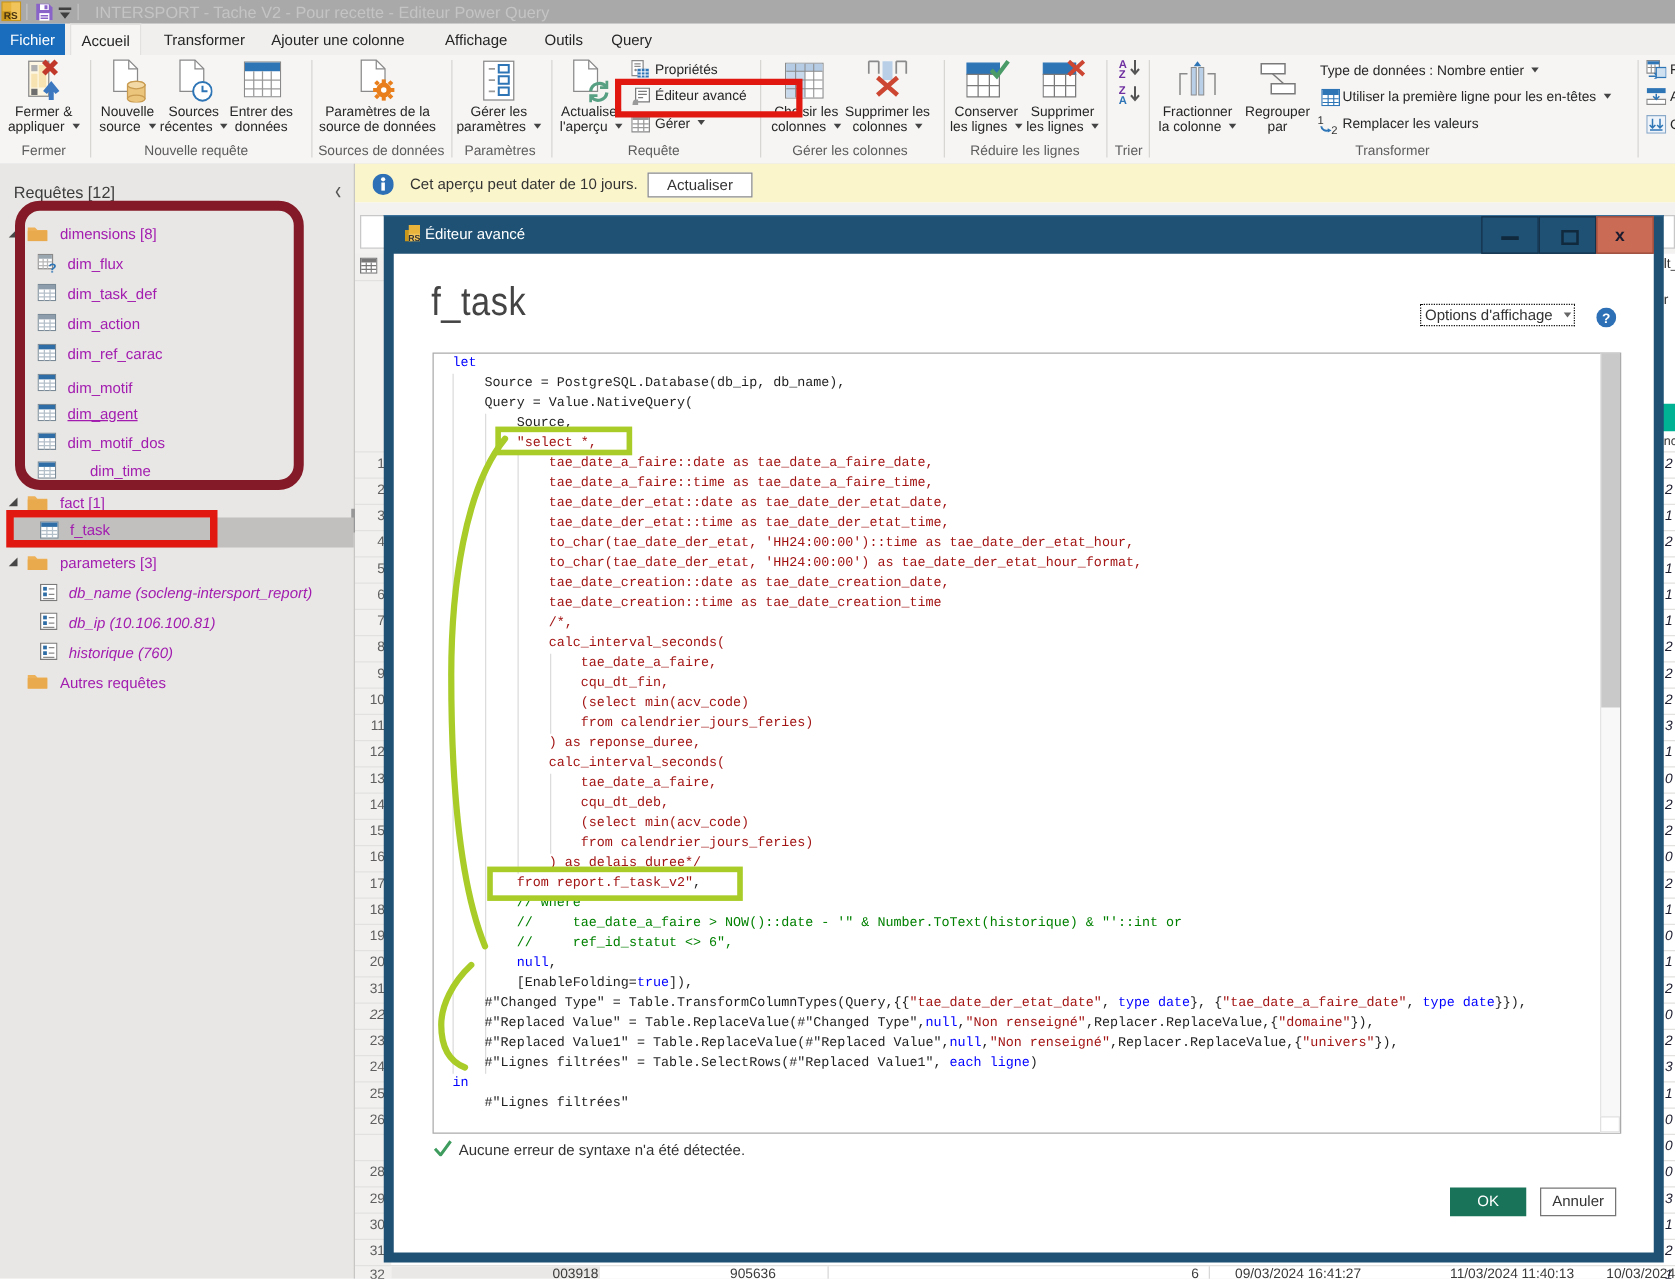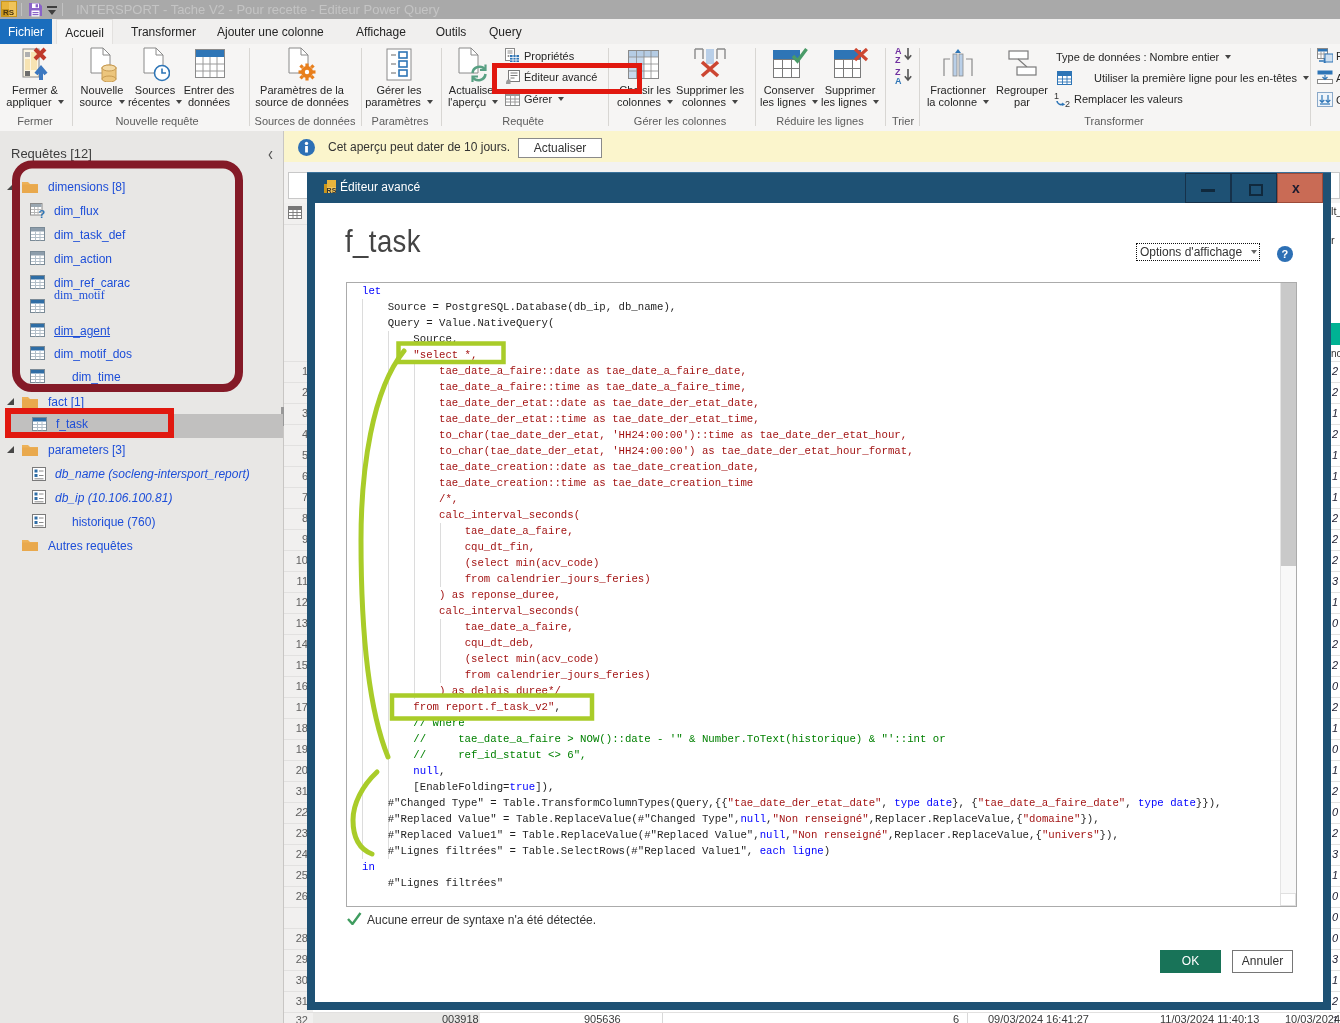--- a/index.html
+++ b/index.html
@@ -18,21 +18,21 @@
   .rsep{position:absolute;top:48px;width:1px;height:78px;background:#d8d6d3;}
   .glabel{position:absolute;top:115px;font-size:11px;color:#5c5c5c;white-space:nowrap;transform:translateX(-50%);}
   .btext{position:absolute;width:220px;text-align:center;transform:translateX(-50%);line-height:11.5px;font-size:11px;color:#262626;white-space:nowrap;}
   .smalltxt{position:absolute;font-size:11px;color:#262626;white-space:nowrap;}
   .caret{display:inline-block;width:0;height:0;border-left:3.5px solid transparent;border-right:3.5px solid transparent;border-top:4px solid #444;vertical-align:middle;margin-left:3px;margin-bottom:2px;}
   .icw{position:absolute;}
   
   #infobar{left:284px;top:131px;width:1056px;height:31px;background:#fbf5cc;}
   
   #leftpanel{left:0;top:131px;width:284px;height:892px;background:#e8e7e5;border-right:1px solid #c8c6c4;box-sizing:border-box;}
-  .trow{position:absolute;font-size:12px;color:#1d4ed8;white-space:nowrap;}
+  .trow{position:absolute;font-size:12px;color:#a21caf;white-space:nowrap;}
   .tri{position:absolute;width:0;height:0;border-left:7px solid transparent;border-bottom:7px solid #474747;}
   
   #mainarea{left:284px;top:162px;width:1056px;height:861px;background:#f3f2f1;}
   .rnum{position:absolute;font-size:11px;color:#5f5f5f;text-align:right;width:22px;}
   .gline{position:absolute;background:#e2e1e0;height:1px;}
   .rdig{position:absolute;font-size:11px;font-style:italic;color:#1d1d30;}
   
   #mshell{left:307px;top:172px;width:1024px;height:838px;background:#1e5174;}
   #mbody{left:315px;top:203px;width:1008px;height:799px;background:#fff;}
   #mtitletext{left:340px;top:180px;font-size:12px;color:#fff;}
@@ -292,21 +292,21 @@
 <div class="btext" style="left:1022px;top:85px;">Regrouper<br>par</div>
 
 <div class="smalltxt" style="left:1056px;top:51px;">Type de données : Nombre entier <span class="caret"></span></div>
 <div class="icw" style="left:1057px;top:71px;">
     <svg width="15" height="14">
   <rect x="0.5" y="0.5" width="14" height="13" fill="#fff" stroke="#2e75b6"></rect>
   <rect x="1" y="1" width="13" height="4" fill="#2e75b6"></rect>
   <path d="M1,8 h13 M1,11 h13 M5.5,5 v8 M10,5 v8" stroke="#2e75b6" stroke-width="0.9"></path>
 </svg>
   </div>
-<div class="smalltxt" style="left:1074px;top:72px;margin-left:20px;">Utiliser la première ligne pour les en-têtes <span class="caret"></span></div>
+<div class="smalltxt" style="left:1074px;top:72px;">Utiliser la première ligne pour les en-têtes <span class="caret"></span></div>
 <div class="icw" style="left:1054px;top:91px;">
     <svg width="18" height="17">
   <text x="0" y="8" font-size="9" fill="#333" font-family="Liberation Sans">1</text>
   <path d="M3,10 a4,4 0 0 0 6,3" fill="none" stroke="#2e75b6" stroke-width="1.6"></path>
   <path d="M8.2,15 l3,-1.6 -3,-1.8 z" fill="#2e75b6"></path>
   <text x="11" y="16" font-size="9" fill="#333" font-family="Liberation Sans">2</text>
 </svg>
   </div>
 <div class="smalltxt" style="left:1074px;top:93px;">Remplacer les valeurs</div>
 
@@ -395,21 +395,21 @@
     </svg>
   </div>
 <div class="trow" style="left:54px;top:276px;">dim_ref_carac</div>
 <div class="icw" style="left:30px;top:299px;">
     <svg width="15" height="14">
       <rect x="0.5" y="0.5" width="14" height="13" fill="#fff" stroke="#7a8a96"></rect>
       <rect x="1" y="1" width="13" height="3.5" fill="#2e6da5"></rect>
       <path d="M1,7.5 h13 M1,10.5 h13 M5.5,4.5 v9 M10,4.5 v9" stroke="#b3bfc9"></path>
     </svg>
   </div>
-<div class="trow" style="left:54px;top:288px;font-family:Liberation Serif, serif;">dim_motif</div>
+<div class="trow" style="left:54px;top:303px;">dim_motif</div>
 <div class="icw" style="left:30px;top:323px;">
     <svg width="15" height="14">
       <rect x="0.5" y="0.5" width="14" height="13" fill="#fff" stroke="#7a8a96"></rect>
       <rect x="1" y="1" width="13" height="3.5" fill="#2e6da5"></rect>
       <path d="M1,7.5 h13 M1,10.5 h13 M5.5,4.5 v9 M10,4.5 v9" stroke="#b3bfc9"></path>
     </svg>
   </div>
 <div class="trow" style="left:54px;top:324px;text-decoration:underline;">dim_agent</div>
 <div class="icw" style="left:30px;top:346px;">
     <svg width="15" height="14">
@@ -476,21 +476,21 @@
 <div class="icw" style="left:32px;top:514px;">
     <svg width="14" height="14">
       <rect x="0.5" y="0.5" width="13" height="13" fill="#fff" stroke="#7a7a7a"></rect>
       <g fill="#2e6da5">
         <rect x="2.5" y="2.5" width="3" height="3"></rect>
         <rect x="2.5" y="7" width="3" height="3"></rect>
       </g>
       <path d="M7,4 h4.5 M7,8.5 h4.5 M2.5,11.8 h9" stroke="#8a8a8a"></path>
     </svg>
   </div>
-<div class="trow" style="left:55px;top:515px;margin-left:17px;">historique (760)</div>
+<div class="trow" style="left:55px;top:515px;font-style:italic;">historique (760)</div>
 <div class="icw" style="left:22px;top:538px;">
     <svg width="16" height="13">
       <path d="M0,2 h6 l2,2 h8 v9 h-16 z" fill="#edb259"></path>
       <path d="M0,4.5 h16 v8.5 h-16 z" fill="#e9a94d"></path>
     </svg>
   </div>
 <div class="trow" style="left:48px;top:539px;">Autres requêtes</div>
 
 <div class="abs" id="mainarea"></div>
 <div class="abs" style="left:288px;top:172px;width:1052px;height:27px;background:#fff;border:1px solid #c8c8c8;box-sizing:border-box;"></div>

